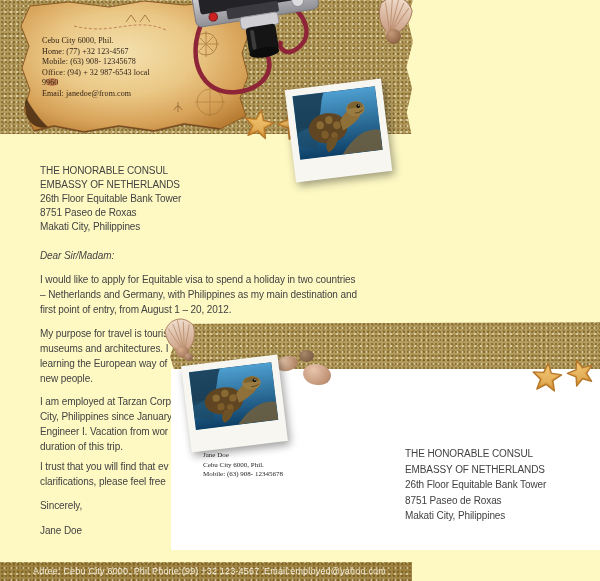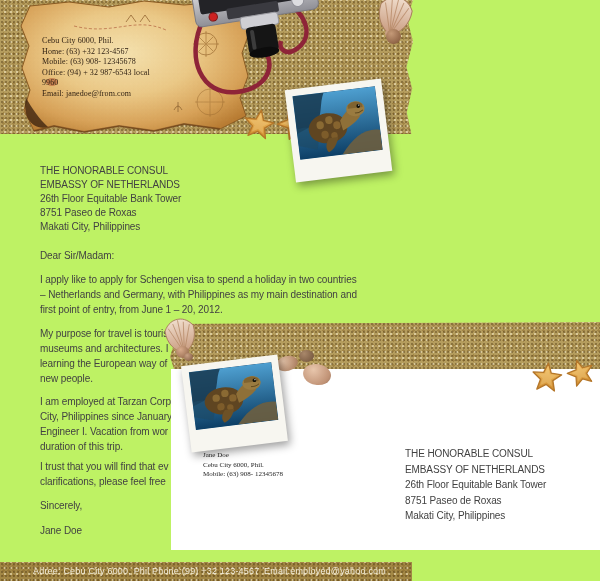--- a/index.html
+++ b/index.html
@@ -1,17 +1,17 @@
 <!DOCTYPE html>
 <html><head>
 <meta charset="utf-8">
 <style>
   html,body{margin:0;padding:0;background:#e9e9e9;}
   .page{
-    position:relative;width:600px;height:581px;background:#bef264;
+    position:relative;width:600px;height:581px;background:#fef9c3;
     overflow:hidden;font-family:"Liberation Sans",sans-serif;
   }
   
   .sand{
     background-color:#b59d5e;
     background-image:
       radial-gradient(circle, rgba(71,48,12,.38) 0 .9px, transparent 1px),
       radial-gradient(circle, rgba(255,246,214,.5) 0 .8px, transparent 1px),
       radial-gradient(circle, rgba(134,100,36,.42) 0 1px, transparent 1.2px);
     background-size:4px 4px,6px 6px,5px 5px;
@@ -78,21 +78,21 @@
     position:absolute;left:203px;top:451px;width:130px;
     font-family:"Liberation Serif",serif;font-size:7px;line-height:9.6px;color:#1e1e1e;
   }
   
   .letter{
     position:absolute;left:40px;top:164px;width:360px;
     font-size:10px;letter-spacing:-.1px;color:#424242;
   }
   .letter .ln{white-space:nowrap;}
   .addr{line-height:14px;}
-  .salutation{margin-top:15px;line-height:14px;}
+  .salutation{margin-top:15px;line-height:14px;font-style:italic;}
   .para{line-height:15px;}
   .p1{margin-top:9px}.p2{margin-top:9px}.p3{margin-top:8px}.p4{margin-top:5px}
   .closing{margin-top:9px;line-height:15px;}
   .signature{margin-top:11px;line-height:14px;}
   .right-address{
     position:absolute;left:405px;top:446px;
     font-size:10px;letter-spacing:-.1px;line-height:15.6px;color:#424242;
   }
   .right-address .ln{white-space:nowrap;}
 </style>
@@ -167,21 +167,21 @@
       <path d="M192,33 L192,59 M179,46 L205,46 M185,39 L199,53 M199,39 L185,53" stroke="#9a6a30" stroke-width="1" opacity=".6"></path>
       <circle cx="196" cy="104" r="13" fill="none" stroke="#9a6a30" stroke-width="1" opacity=".5"></circle>
       <path d="M196,89 L196,119 M181,104 L211,104" stroke="#9a6a30" stroke-width="1" opacity=".45"></path>
       <path d="M60,28 C100,38 120,18 152,32" stroke="#a3432a" stroke-width="1" stroke-dasharray="3,2" fill="none" opacity=".55"></path>
       <path d="M112,24 l5,-7 l5,7 M126,24 l5,-7 l5,7" stroke="#8a5a28" stroke-width="1" fill="none" opacity=".7"></path>
       <ellipse cx="38" cy="84" rx="6" ry="4" fill="#a33b22" opacity=".45"></ellipse>
       <path d="M160,112 q4,-8 8,0 M164,104 l0,10" stroke="#7a5224" stroke-width="1" fill="none" opacity=".6"></path>
     </svg>
     <div class="parchment-text">
       <div>Cebu City 6000, Phil.</div>
-      <div>Home: (63) +32 123-4567</div>
+      <div>Home: (77) +32 123-4567</div>
       <div>Mobile: (63) 908- 12345678</div>
       <div>Office: (94) + 32 987-6543 local</div>
       <div>9960</div>
       <div>Email: janedoe@from.com</div>
     </div>
   </div>
 
   <div class="deco camera">
     <svg width="152" height="130" viewBox="0 0 152 130">
       <path d="M16,20 C-2,58 14,96 50,92 C86,88 92,56 68,42" stroke="#8e2438" stroke-width="4.5" fill="none"></path>
@@ -228,23 +228,23 @@
   <div class="letter">
     <div class="addr">
       <div class="ln">THE HONORABLE CONSUL</div>
       <div class="ln">EMBASSY OF NETHERLANDS</div>
       <div class="ln">26th Floor Equitable Bank Tower</div>
       <div class="ln">8751 Paseo de Roxas</div>
       <div class="ln">Makati City, Philippines</div>
     </div>
     <div class="salutation ln">Dear Sir/Madam:</div>
     <div class="para p1">
-      <div class="ln">I apply like to apply for Schengen visa to spend a holiday in two countries</div>
+      <div class="ln">I would like to apply for Equitable visa to spend a holiday in two countries</div>
       <div class="ln">– Netherlands and Germany, with Philippines as my main destination and</div>
-      <div class="ln">first point of entry, from June 1 – 20, 2012.</div>
+      <div class="ln">first point of entry, from August 1 – 20, 2012.</div>
     </div>
     <div class="para p2">
       <div class="ln">My purpose for travel is touris</div>
       <div class="ln">museums and architectures. I</div>
       <div class="ln">learning the European way of</div>
       <div class="ln">new people.</div>
     </div>
     <div class="para p3">
       <div class="ln">I am employed at Tarzan Corp</div>
       <div class="ln">City, Philippines since January</div>

